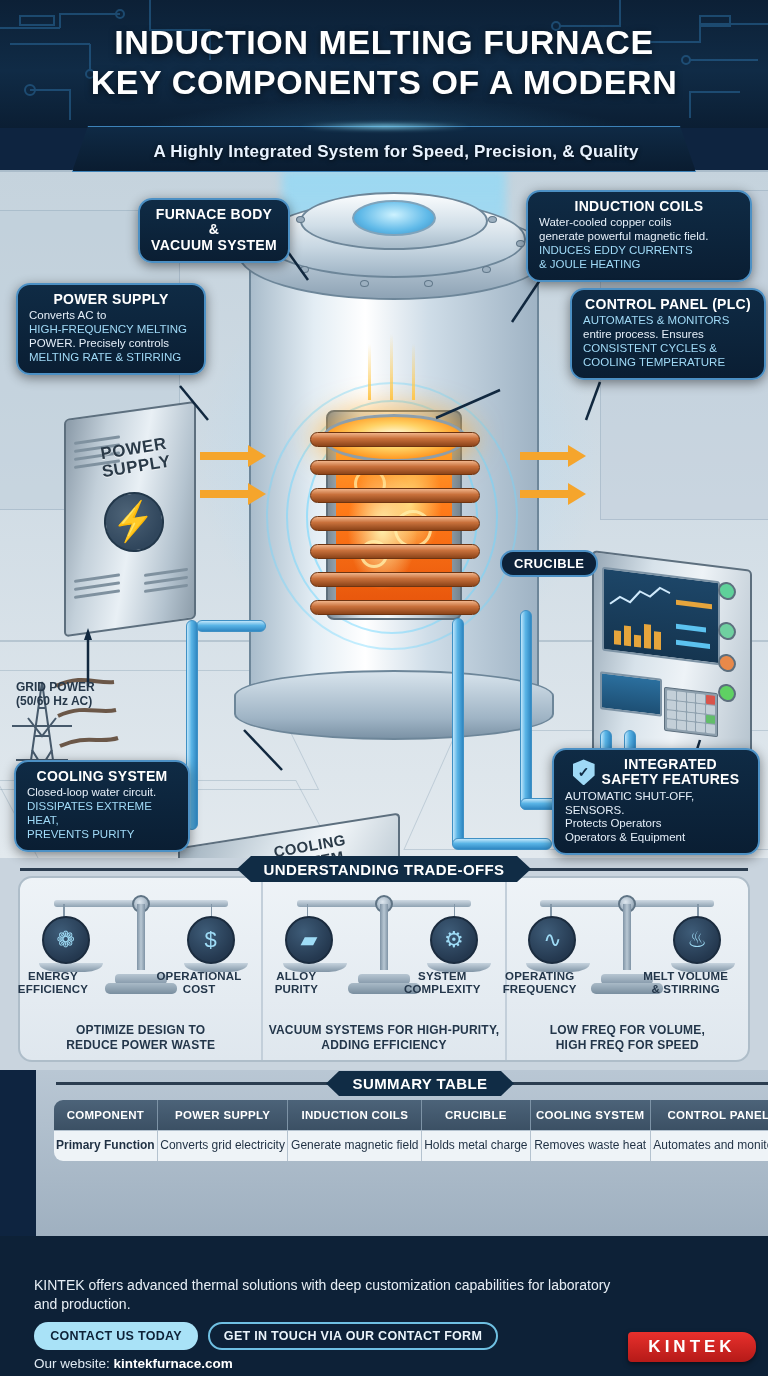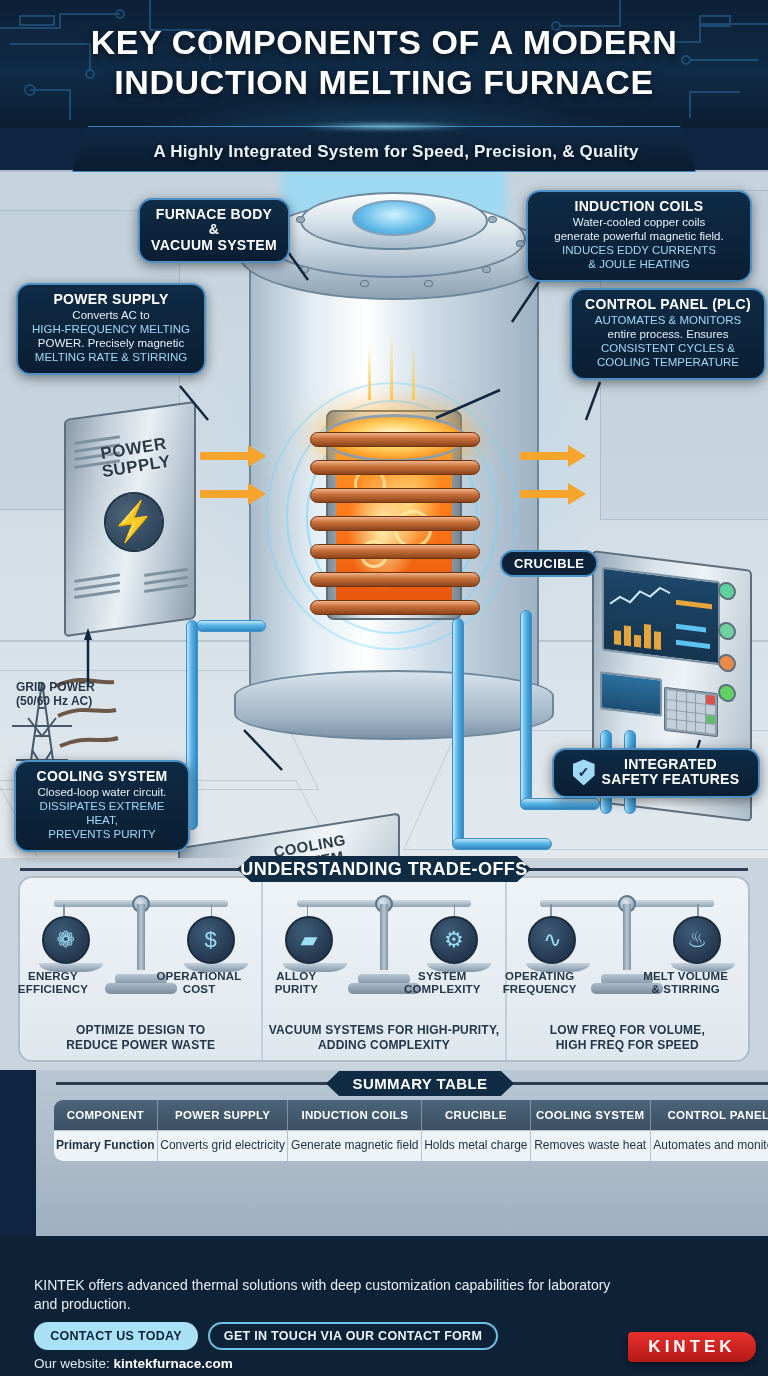--- a/index.html
+++ b/index.html
@@ -229,38 +229,38 @@
   .callout {
     position: absolute;
     background: linear-gradient(180deg,#0f2b45,#0a1e33);
     border: 2px solid #4c90c4;
     border-radius: 14px;
     padding: 7px 11px 8px;
     box-shadow: 0 3px 12px rgba(0,0,0,.45);
     z-index: 20;
   }
   .c-title { font-size: 14px; font-weight: bold; color: #ffffff; text-align: center; line-height: 1.1; letter-spacing: .3px; }
-  .c-body { font-size: 11.5px; color: #e4eef8; text-align: center; line-height: 1.2; margin-top: 2px; }
+  .c-body { font-size: 11.5px; color: #e4eef8; line-height: 1.2; margin-top: 2px; }
   .c-body .hl { color: #9fd9f6; font-weight: normal; }
   .tag {
     position: absolute; background: #0d2239; border: 2px solid #4c90c4;
     border-radius: 13px; padding: 4px 12px; z-index: 20;
     font-size: 13px; font-weight: bold; color: #fff; letter-spacing: .4px;
   }
   .ann { position: absolute; font-size: 12px; font-weight: bold; color: #26384a; line-height: 1.18; z-index: 18; }
 
   
   #tradeoffs-section { position: absolute; left: 0; top: 858px; width: 768px; height: 212px; background: #c9d4de; }
   #to-divider { position: absolute; left: 20px; top: 10px; width: 728px; height: 3px; background: #2b3d50; }
   #to-banner {
     position: absolute; left: 237px; top: -2px; width: 294px; height: 26px;
     background: #102c45; color: #fff; z-index: 5;
     clip-path: polygon(14px 0, calc(100% - 14px) 0, 100% 50%, calc(100% - 14px) 100%, 14px 100%, 0 50%);
     display: flex; align-items: center; justify-content: center;
-    font-size: 18px; font-weight: bold; letter-spacing: .4px;
+    font-size: 15px; font-weight: bold; letter-spacing: .4px;
   }
   #to-card {
     position: absolute; left: 18px; top: 18px; width: 732px; height: 186px;
     background: linear-gradient(180deg,#eef3f7,#dfe7ee);
     border: 2px solid #aebdc9; border-radius: 14px;
     display: flex;
   }
   .to-col { flex: 1; position: relative; padding-top: 8px; }
   .to-col + .to-col { border-left: 2px solid #c3cfda; }
   .scale { position: relative; height: 108px; }
@@ -349,22 +349,22 @@
       <path d="M768 24 H700 V42 H640" stroke-width="2"></path>
       <path d="M758 60 H690" stroke-width="2"></path>
       <circle cx="686" cy="60" r="4" stroke-width="2"></circle>
       <path d="M620 0 V26 H560" stroke-width="2"></path>
       <circle cx="556" cy="26" r="4" stroke-width="2"></circle>
       <path d="M740 92 H690 V118" stroke-width="2"></path>
       <rect x="700" y="16" width="30" height="10" stroke-width="2"></rect>
       <rect x="20" y="16" width="34" height="9" stroke-width="2"></rect>
     </svg>
     <div id="title-wrap">
+      <div class="title-line">INDUCTION MELTING FURNACE</div>
       <div class="title-line">KEY COMPONENTS OF A MODERN</div>
-      <div class="title-line">INDUCTION MELTING FURNACE</div>
     </div>
   </div>
 
   <div id="subtitle-band">
     <div id="subtitle-shape"></div>
     <div id="subtitle-glow"></div>
     <div id="subtitle-text">A Highly Integrated System for Speed, Precision, &amp; Quality</div>
   </div>
 
   <div id="stage">
@@ -564,21 +564,21 @@
       <span>FURNACE BODY &amp;</span><br>
       <span>VACUUM SYSTEM</span>
     </div>
   </div>
 
   <div class="callout" style="left:16px;top:283px;width:190px">
     <div class="c-title">POWER SUPPLY</div>
     <div class="c-body">
       <span>Converts AC to</span><br>
       <span class="hl">HIGH-FREQUENCY MELTING</span><br>
-      <span>POWER. Precisely magnetic</span><br>
+      <span>POWER. Precisely controls</span><br>
       <span class="hl">MELTING RATE &amp; STIRRING</span>
     </div>
   </div>
 
   <div class="callout" style="left:526px;top:190px;width:226px">
     <div class="c-title">INDUCTION COILS</div>
     <div class="c-body">
       <span>Water-cooled copper coils</span><br>
       <span>generate powerful magnetic field.</span><br>
       <span class="hl">INDUCES EDDY CURRENTS</span><br>
@@ -605,20 +605,25 @@
     </div>
   </div>
 
   <div class="callout" style="left:552px;top:748px;width:208px">
     <div style="display:flex;align-items:center;justify-content:center;gap:7px">
       <span style="width:22px;height:26px;display:flex;align-items:center;justify-content:center;background:#9fd9f6;color:#0f2b45;font-size:14px;font-weight:bold;clip-path:polygon(50% 0,100% 18%,100% 62%,50% 100%,0 62%,0 18%)">✓</span>
       <span class="c-title">
         <span>INTEGRATED</span><br>
         <span>SAFETY FEATURES</span>
       </span>
+    </div>
+    <div class="c-body">
+      <span>AUTOMATIC SHUT-OFF, SENSORS.</span><br>
+      <span>Protects Operators</span><br>
+      <span>Operators &amp; Equipment</span>
     </div>
   </div>
 
   <div id="tradeoffs-section">
     <div id="to-divider"></div>
     <div id="to-banner">UNDERSTANDING TRADE-OFFS</div>
     <div id="to-card">
 
       <div class="to-col">
         <div class="scale">
@@ -665,21 +670,21 @@
             <span>ALLOY</span><br>
             <span>PURITY</span>
           </div>
           <div class="sc-cap" style="left:119px">
             <span>SYSTEM</span><br>
             <span>COMPLEXITY</span>
           </div>
         </div>
         <div class="to-foot">
           <span>VACUUM SYSTEMS FOR HIGH-PURITY,</span><br>
-          <span>ADDING COMPLEXITY</span>
+          <span>ADDING EFFICIENCY</span>
         </div>
       </div>
 
       <div class="to-col">
         <div class="scale">
           <div class="sc-beam"></div>
             <div class="sc-pivot"></div>
             <div class="sc-post"></div>
           <div class="sc-base2"></div>
             <div class="sc-base"></div>

